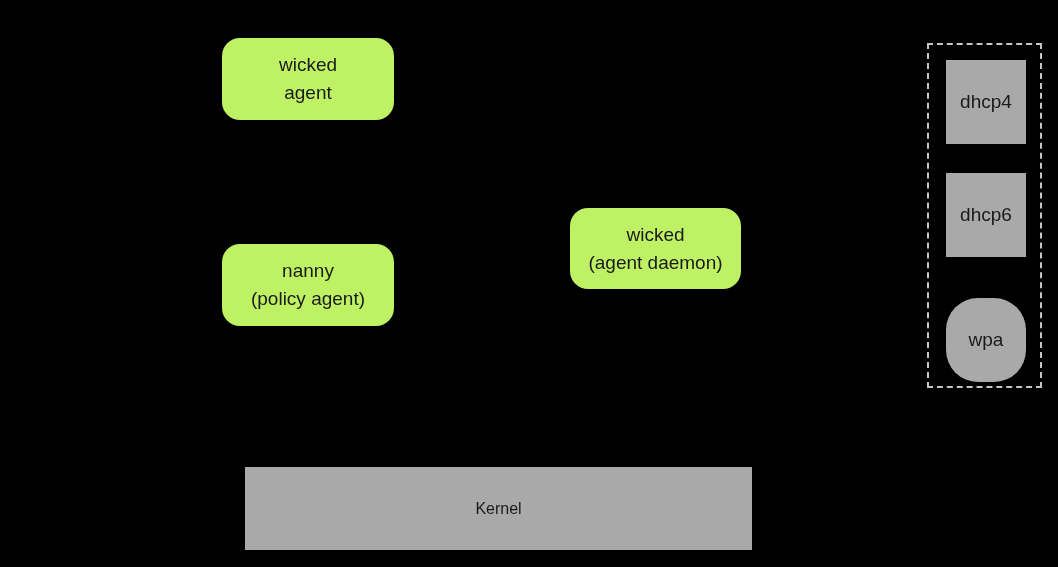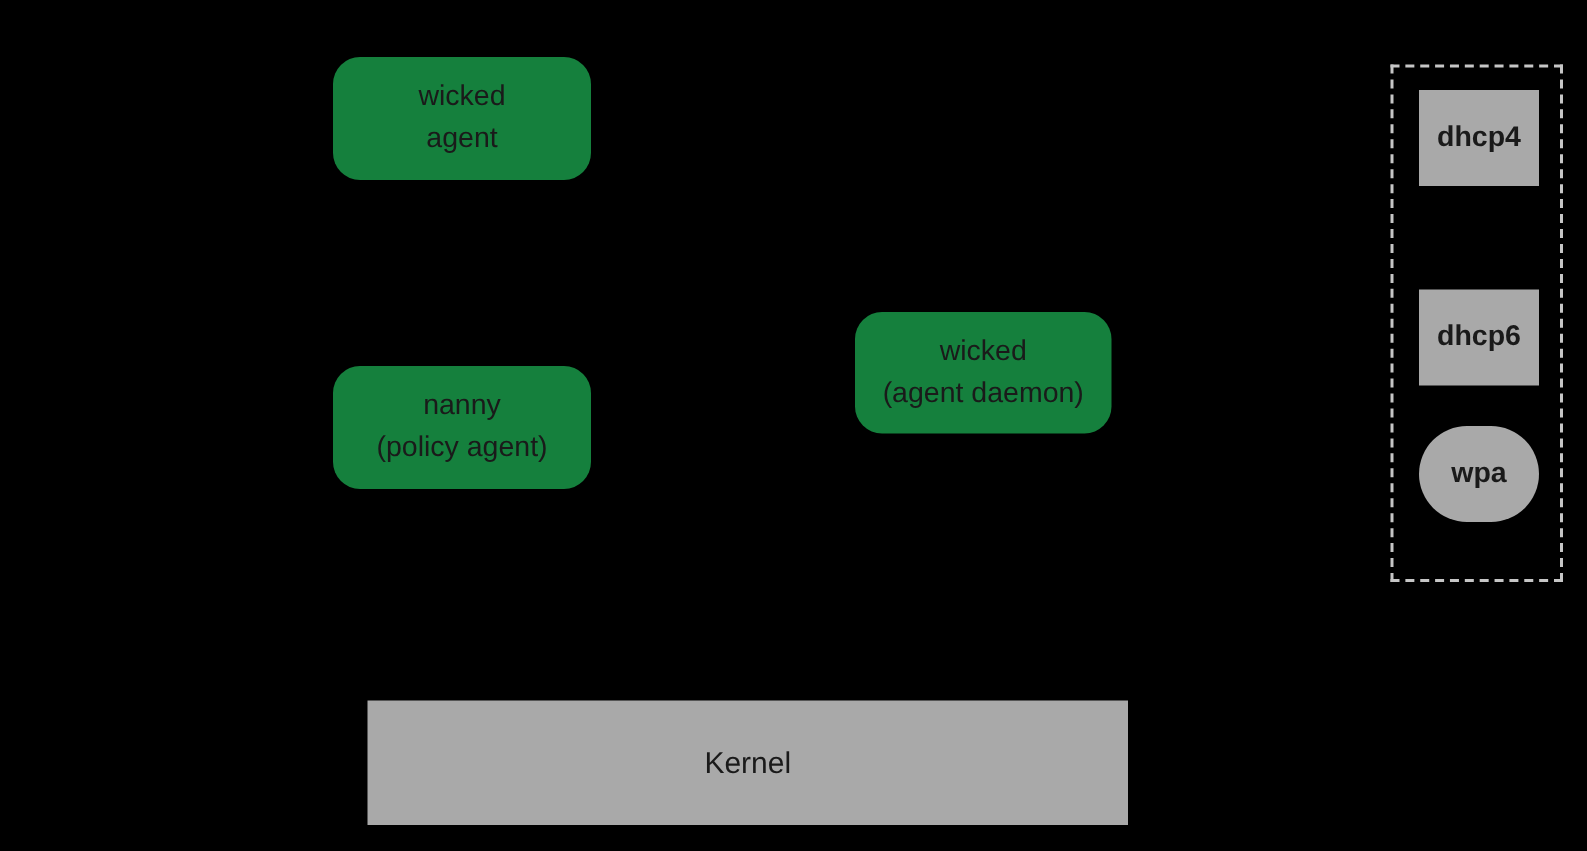--- a/index.html
+++ b/index.html
@@ -21,21 +21,21 @@
     box-sizing: border-box;
     display: flex;
     flex-direction: column;
     align-items: center;
     justify-content: center;
     text-align: center;
     font-size: 19px;
     line-height: 28px;
   }
   .node-blue {
-    background: #15803d;
+    background: #bef264;
     border-radius: 18px;
   }
   .node-gray {
     background: #A9A9A9;
   }
   .wicked-client {
     left: 222px; top: 38px;
     width: 172px; height: 82px;
   }
   .nanny {
@@ -49,29 +49,29 @@
   .supplicants-group {
     position: absolute;
     box-sizing: border-box;
     left: 927px; top: 43px;
     width: 115px; height: 345px;
     border: 2px dashed #C6C6C6;
     background: transparent;
   }
   .supp-box {
     left: 946px;
-    width: 80px; height: 64px; font-weight: bold;
+    width: 80px; height: 84px;
   }
   .dhcp4 { top: 60px; }
-  .dhcp6 { top: 193px; }
-  .wpa   { top: 284px; border-radius: 32px; }
+  .dhcp6 { top: 173px; }
+  .wpa   { top: 298px; border-radius: 32px; }
   .kernel {
     left: 245px; top: 467px;
     width: 507px; height: 83px;
-    font-size: 20px;
+    font-size: 16px;
   }
   .node-line {
     display: block;
   }
 </style>
 </head>
 <body>
 
 <div class="canvas">
 

